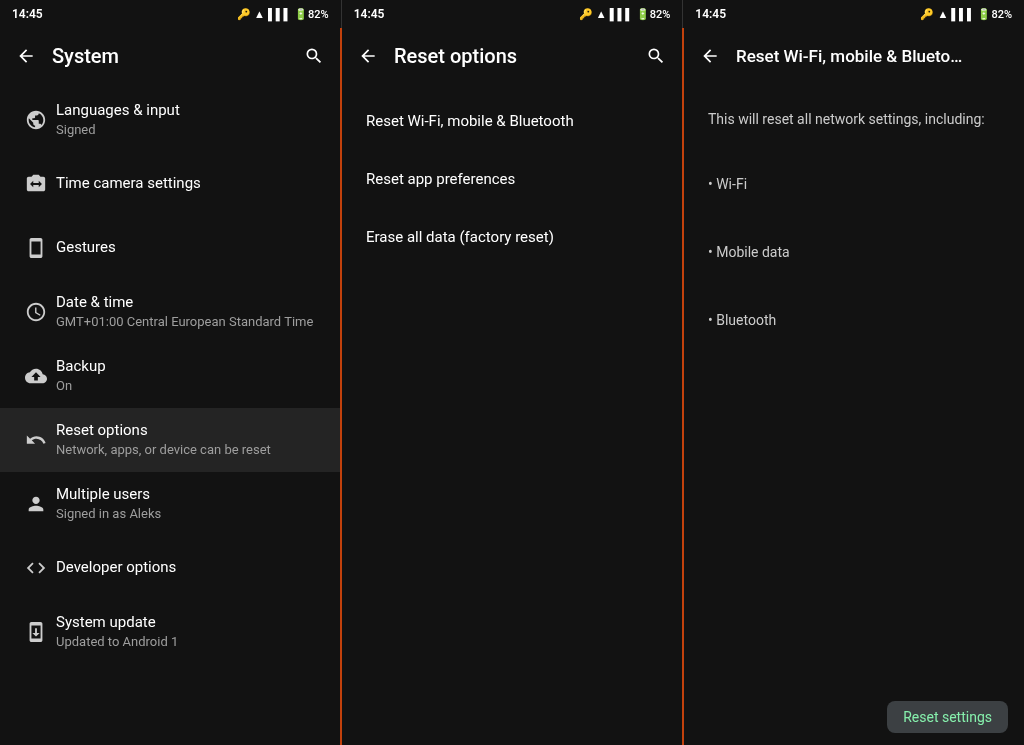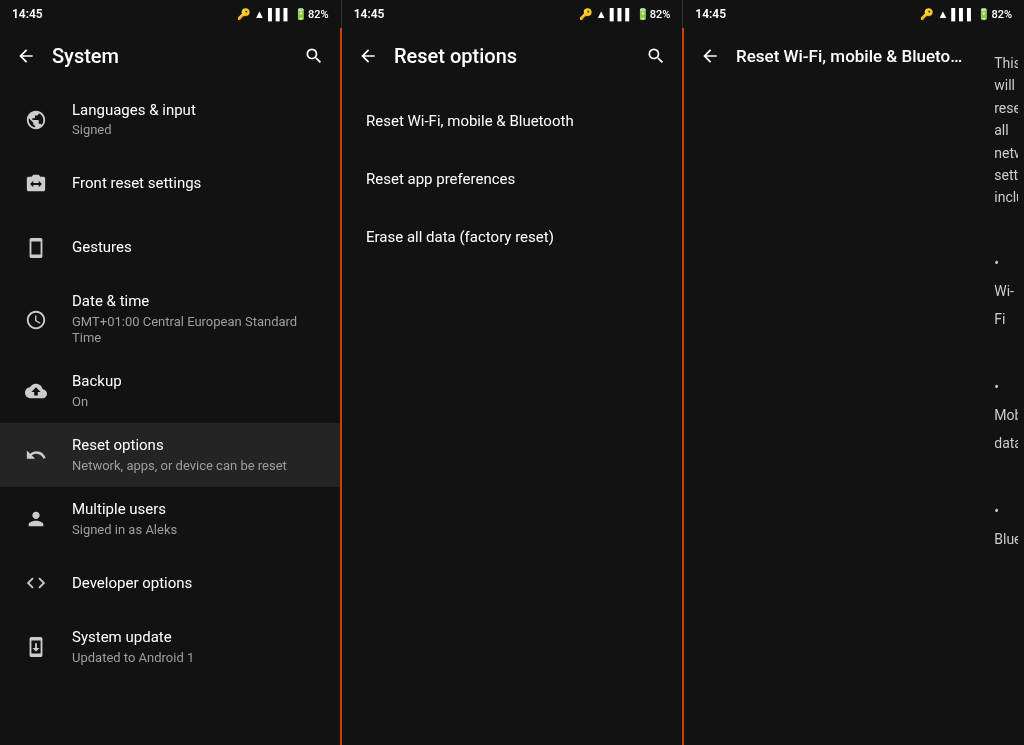--- a/index.html
+++ b/index.html
@@ -101,21 +101,20 @@
       flex: 1;
       overflow-y: auto;
       padding: 4px 0;
     }
     .settings-item {
       display: flex;
       align-items: center;
       padding: 12px 16px;
       cursor: pointer;
       min-height: 64px;
-      gap: 16px;
     }
     .settings-item.active {
       background: rgba(255,255,255,0.08);
     }
     .item-icon {
       width: 40px;
       height: 40px;
       display: flex;
       align-items: center;
       justify-content: center;
@@ -175,23 +174,23 @@
 
     
     .reset-btn-container {
       display: flex;
       justify-content: flex-end;
       padding: 12px 16px;
       flex-shrink: 0;
     }
     .reset-btn {
       background: #3c4043;
-      color: #e5e5e5;
+      color: #86efac;
       border: none;
-      border-radius: 1px;
+      border-radius: 8px;
       padding: 8px 16px;
       font-size: 14px;
       cursor: pointer;
       font-family: inherit;
     }
 
     
     svg {
       fill: currentColor;
     }
@@ -261,21 +260,21 @@
         </div>
       </div>
 
       <div class="settings-item">
         <div class="item-icon">
           <svg width="22" height="22" viewBox="0 0 24 24">
               <path d="M20 4h-3.17L15 2H9L7.17 4H4c-1.1 0-2 .9-2 2v12c0 1.1.9 2 2 2h16c1.1 0 2-.9 2-2V6c0-1.1-.9-2-2-2zm-5 11.5V13H9v2.5L5.5 12 9 8.5V11h6V8.5l3.5 3.5-3.5 3.5z"></path>
             </svg>
         </div>
         <div class="item-text">
-          <span class="item-title">Front reset settings</span>
+          <span class="item-title">Time camera settings</span>
         </div>
       </div>
 
       <div class="settings-item">
         <div class="item-icon">
           <svg width="22" height="22" viewBox="0 0 24 24">
               <path d="M17 1.01L7 1c-1.1 0-2 .9-2 2v18c0 1.1.9 2 2 2h10c1.1 0 2-.9 2-2V3c0-1.1-.9-1.99-2-1.99zM17 19H7V5h10v14z"></path>
             </svg>
         </div>
         <div class="item-text">
@@ -377,21 +376,21 @@
       </div>
       <div class="reset-option-item">
         <span>Reset app preferences</span>
       </div>
       <div class="reset-option-item">
         <span>Erase all data (factory reset)</span>
       </div>
     </div>
   </div>
 
-  <div class="panel" style="display:flex;flex-direction:row;">
+  <div class="panel" style="display:flex;flex-direction:column;">
     <div class="panel-header">
       <div class="icon-btn">
         <svg width="20" height="20" viewBox="0 0 24 24">
             <path d="M20 11H7.83l5.59-5.59L12 4l-8 8 8 8 1.41-1.41L7.83 13H20v-2z"></path>
           </svg>
       </div>
       <span class="panel-title" style="font-size:17px;">Reset Wi-Fi, mobile &amp; Blueto…</span>
     </div>
     <div class="detail-content">
       <p class="detail-desc">This will reset all network settings, including:</p>

